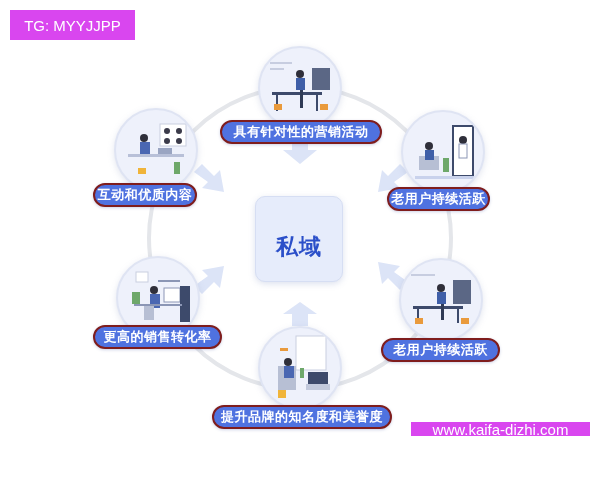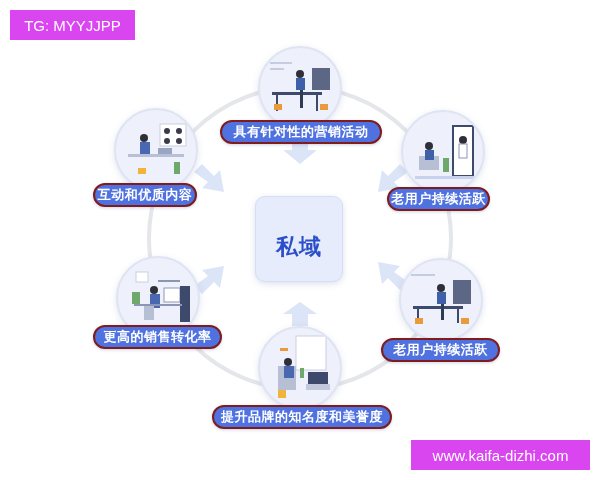--- a/index.html
+++ b/index.html
@@ -157,13 +157,13 @@
     <rect x="24" y="38" width="10" height="12" fill="#4a67b2"></rect>
     <rect x="48" y="44" width="20" height="12" fill="#3d4a6b"></rect>
     <rect x="46" y="56" width="24" height="6" fill="#c2c9dc"></rect>
     <rect x="18" y="62" width="8" height="8" fill="#f0b43a"></rect>
     <rect x="40" y="40" width="4" height="10" fill="#6ea86a"></rect>
   </svg>
 </div>
 <div class="pill" style="left:212px;top:405px;width:180px">提升品牌的知名度和美誉度</div>
 
 <div class="wm" style="left:10px;top:10px;width:125px;height:30px">TG: MYYJJPP</div>
-<div class="wm" style="left:411px;top:440px;width:179px;height:30px">www.kaifa-dizhi.com</div>
+<div class="wm" style="left:411px;top:422px;width:179px;height:14px">www.kaifa-dizhi.com</div>
 
 </body></html>

